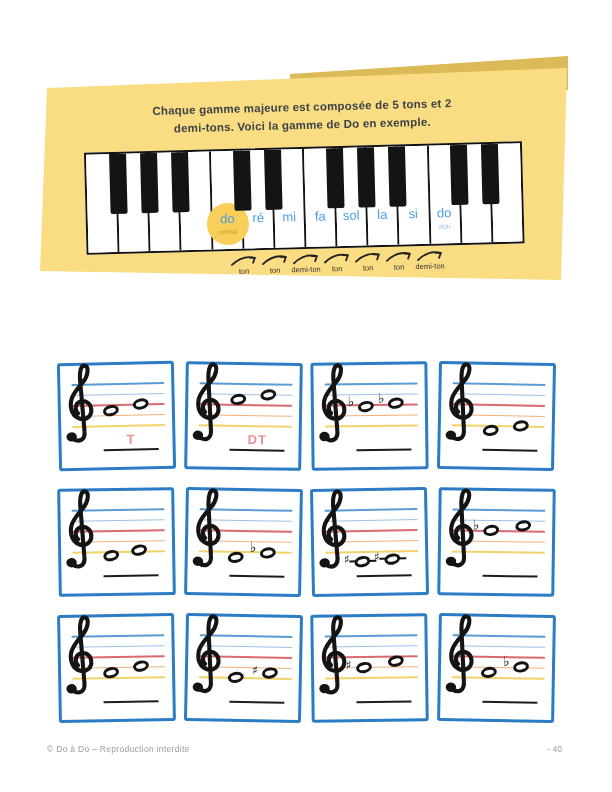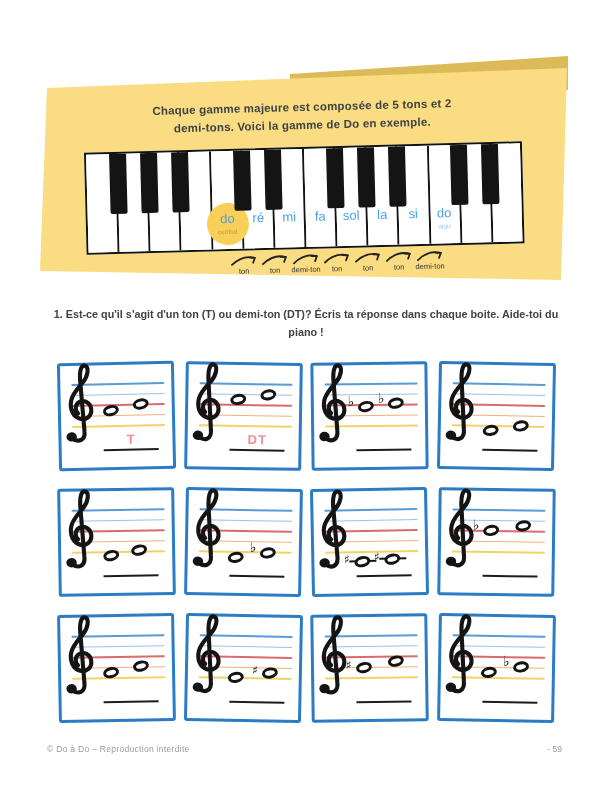--- a/index.html
+++ b/index.html
@@ -164,21 +164,20 @@
             <svg width="30" height="14" viewBox="0 0 30 14">
               <path d="M3 12 Q14 2 26 5.5" fill="none" stroke="#222" stroke-width="1.8" stroke-linecap="round"></path>
               <path d="M26 5.5 L20.8 5.2 M26 5.5 L24.2 10.4" fill="none" stroke="#222" stroke-width="1.8" stroke-linecap="round"></path>
             </svg>
             <div class="interval-label">demi-ton</div>
           </div>
         </div>
     </div>
   </div>
 
-  <div class="question">1. Est-ce qu'il s'agit d'un ton (T) ou demi-ton (DT)? Écris ta réponse dans chaque boite. Aide-toi du piano !</div>
 
   <div class="grid" id="grid">
       <div class="grid-row">
         <div class="note-box" style="transform: rotate(-1.2deg);">
           <div class="staff-line" style="top: 18px; background: rgb(91, 155, 213);"></div>
           <div class="staff-line" style="top: 28.5px; background: rgb(156, 195, 230);"></div>
           <div class="staff-line" style="top: 39px; background: rgb(217, 106, 110);"></div>
           <div class="staff-line" style="top: 49.5px; background: rgb(242, 177, 121);"></div>
           <div class="staff-line" style="top: 60px; background: rgb(242, 210, 105);"></div>
           <svg class="clef" width="33" height="92" viewBox="0 0 60 160">
@@ -357,14 +356,14 @@
           </svg>
           <div class="note-head" style="left: 39.52px; top: 49.5px;"></div>
           <span class="accidental" style="font-size: 14px; left: 61.92px; top: 37px;">♭</span>
           <div class="note-head" style="left: 71.92px; top: 43.5px;"></div>
           <div class="answer-line"></div>
         </div>
       </div>
     </div>
 
   <div class="footer-left">© Do à Do – Reproduction interdite</div>
-  <div class="footer-right">- 59</div>
+  <div class="footer-right">- 40</div>
 </div>
 
 </body></html>

